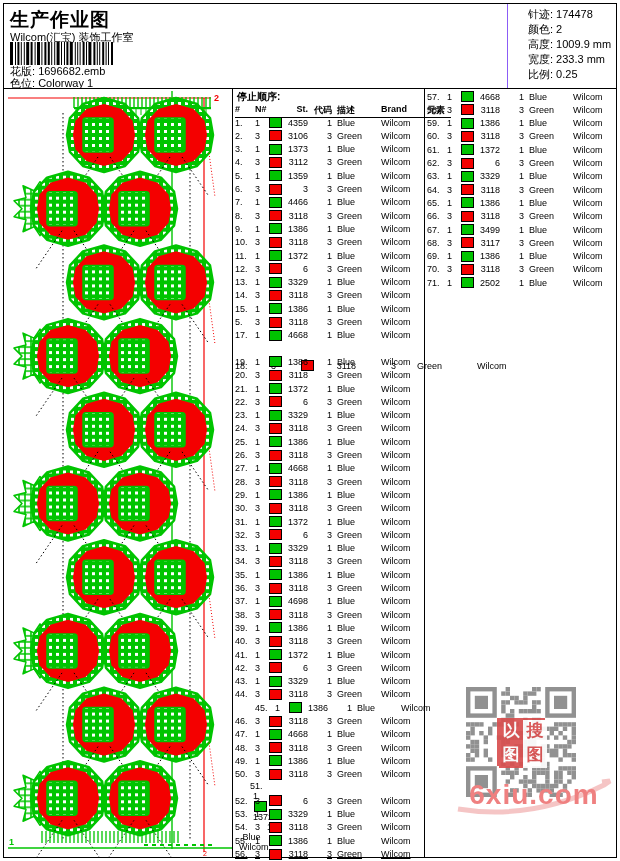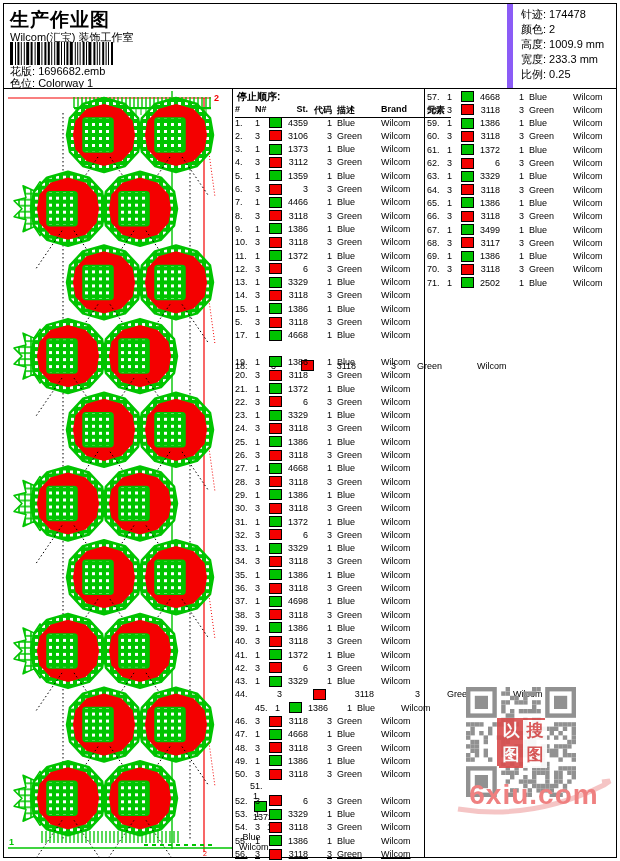--- a/index.html
+++ b/index.html
@@ -4,21 +4,21 @@
 <style>
   html,body{margin:0;padding:0;background:#fff;}
   body{width:620px;height:861px;position:relative;font-family:"Liberation Sans",sans-serif;color:#000;}
   .page{position:absolute;left:3px;top:3px;width:612px;height:853px;border:1px solid #000;background:#fff;}
   
   .hdr{position:absolute;left:0;top:0;width:100%;height:84px;border-bottom:1px solid #000;}
   .title{position:absolute;left:6px;top:3px;font-size:19px;font-weight:bold;letter-spacing:1px;}
   .studio{position:absolute;left:6px;top:26px;font-size:11px;}
   .barcode{position:absolute;left:6px;top:38px;width:112px;height:23px;}
   .fileline{position:absolute;left:6px;font-size:11px;}
-  .stats{position:absolute;left:503px;top:0;width:99px;height:84px;border-left:6px solid #8b5cf6;padding:3px 0 0 8px;box-sizing:border-box;}
+  .stats{position:absolute;left:503px;top:0;width:99px;height:84px;border-left:1px solid #8b5cf6;padding:3px 0 0 20px;box-sizing:border-box;}
   .statline{font-size:11px;line-height:15px;white-space:nowrap;}
   
   .main{position:absolute;left:0;top:85px;right:0;bottom:0;}
   .vdiv{position:absolute;top:0;bottom:0;width:0;border-left:1px solid #000;}
   
   .tcol{position:absolute;top:0;font-size:9px;}
   .ttitle{position:absolute;left:5px;top:1px;font-size:10px;font-weight:bold;white-space:nowrap;}
   .thead{position:absolute;left:3px;top:15px;display:flex;font-weight:bold;}
   .thead span{border-bottom:1px solid #000;white-space:nowrap;}
   .trow{position:absolute;left:3px;display:flex;align-items:center;height:13px;white-space:nowrap;}
@@ -793,21 +793,21 @@
         </div>
         <div class="trow" style="top: 585.6px;">
           <span class="c-num">43.</span>
           <span class="c-ndl">1</span>
           <span class="c-sw"><span class="sw" style="background: rgb(0, 196, 0);"></span></span>
           <span class="c-st">3329</span>
           <span class="c-code">1</span>
           <span class="c-desc">Blue</span>
           <span class="c-brand">Wilcom</span>
         </div>
-        <div class="trow" style="top: 598.9px; gap: 22px;">
+        <div class="trow" style="top: 598.9px;">
           <span class="c-num">44.</span>
           <span class="c-ndl">3</span>
           <span class="c-sw"><span class="sw" style="background: rgb(244, 0, 0);"></span></span>
           <span class="c-st">3118</span>
           <span class="c-code">3</span>
           <span class="c-desc">Green</span>
           <span class="c-brand">Wilcom</span>
         </div>
         <div class="trow" style="top: 612.2px; margin-left: 20px;">
           <span class="c-num">45.</span>

